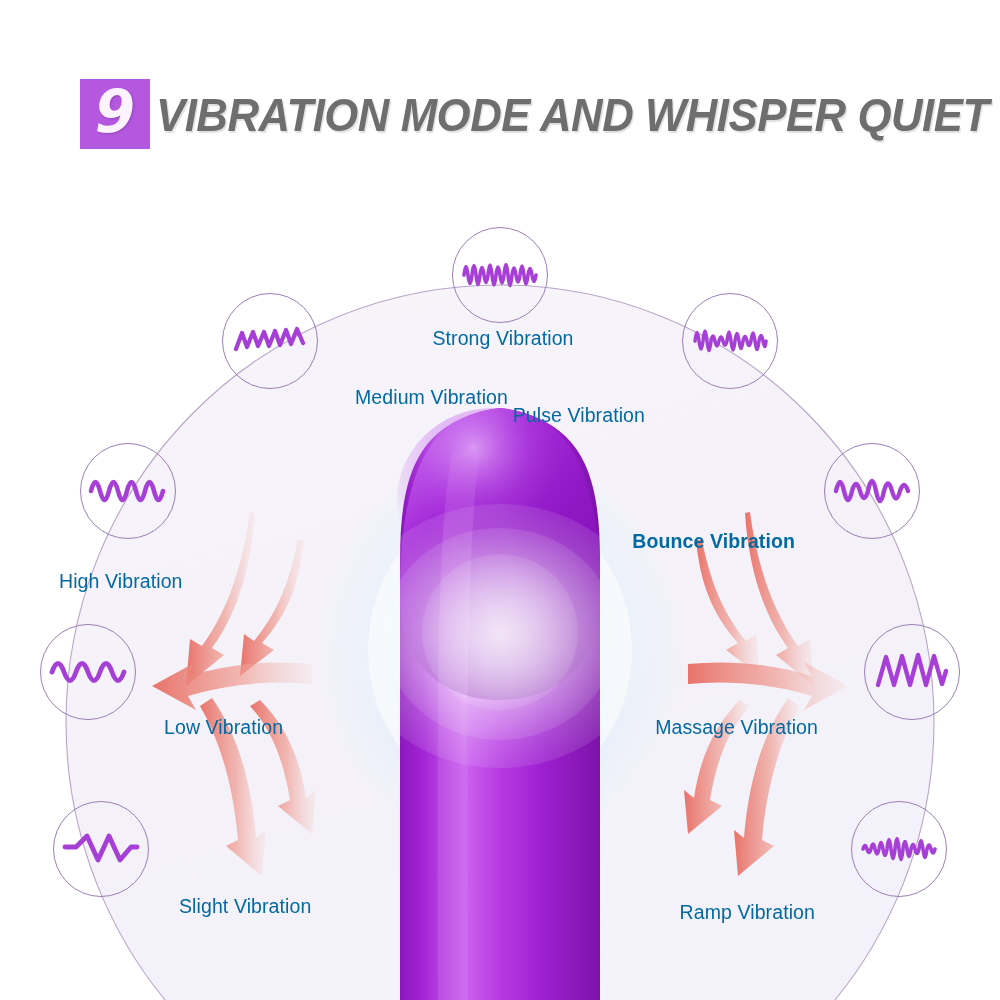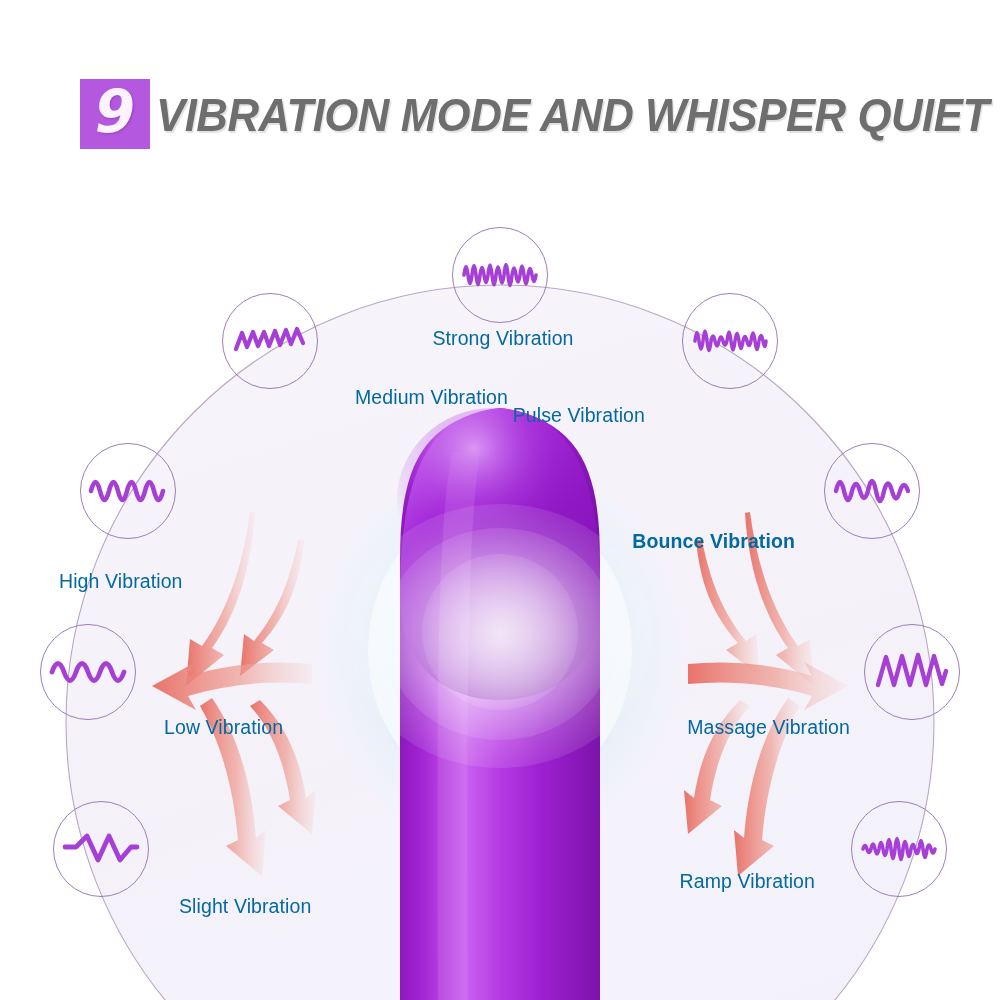--- a/index.html
+++ b/index.html
@@ -367,20 +367,20 @@
     <div class="mode-label lbl-center" style="left:503px; top:327px;">Strong Vibration</div>
 
     <div class="mode-label lbl-left" style="left:645px; top:404px;">Pulse Vibration</div>
 
     <div class="mode-label lbl-right" style="left:59px; top:530px;margin-top:40px;">High Vibration</div>
 
     <div class="mode-label lbl-left" style="left:795px; top:530px;font-weight:bold;">Bounce Vibration</div>
 
     <div class="mode-label lbl-right" style="left:164px; top:716px;">Low Vibration</div>
 
-    <div class="mode-label lbl-left" style="left:818px; top:716px;margin-left:32px;">Massage Vibration</div>
+    <div class="mode-label lbl-left" style="left:818px; top:716px;">Massage Vibration</div>
 
     <div class="mode-label lbl-right" style="left:172px; top:895px;margin-left:7px;">Slight Vibration</div>
 
-    <div class="mode-label lbl-left" style="left:815px; top:870px;">Ramp Vibration</div>
+    <div class="mode-label lbl-left" style="left:815px; top:901px;">Ramp Vibration</div>
 
   </div>
 </div>
 
 </body></html>

